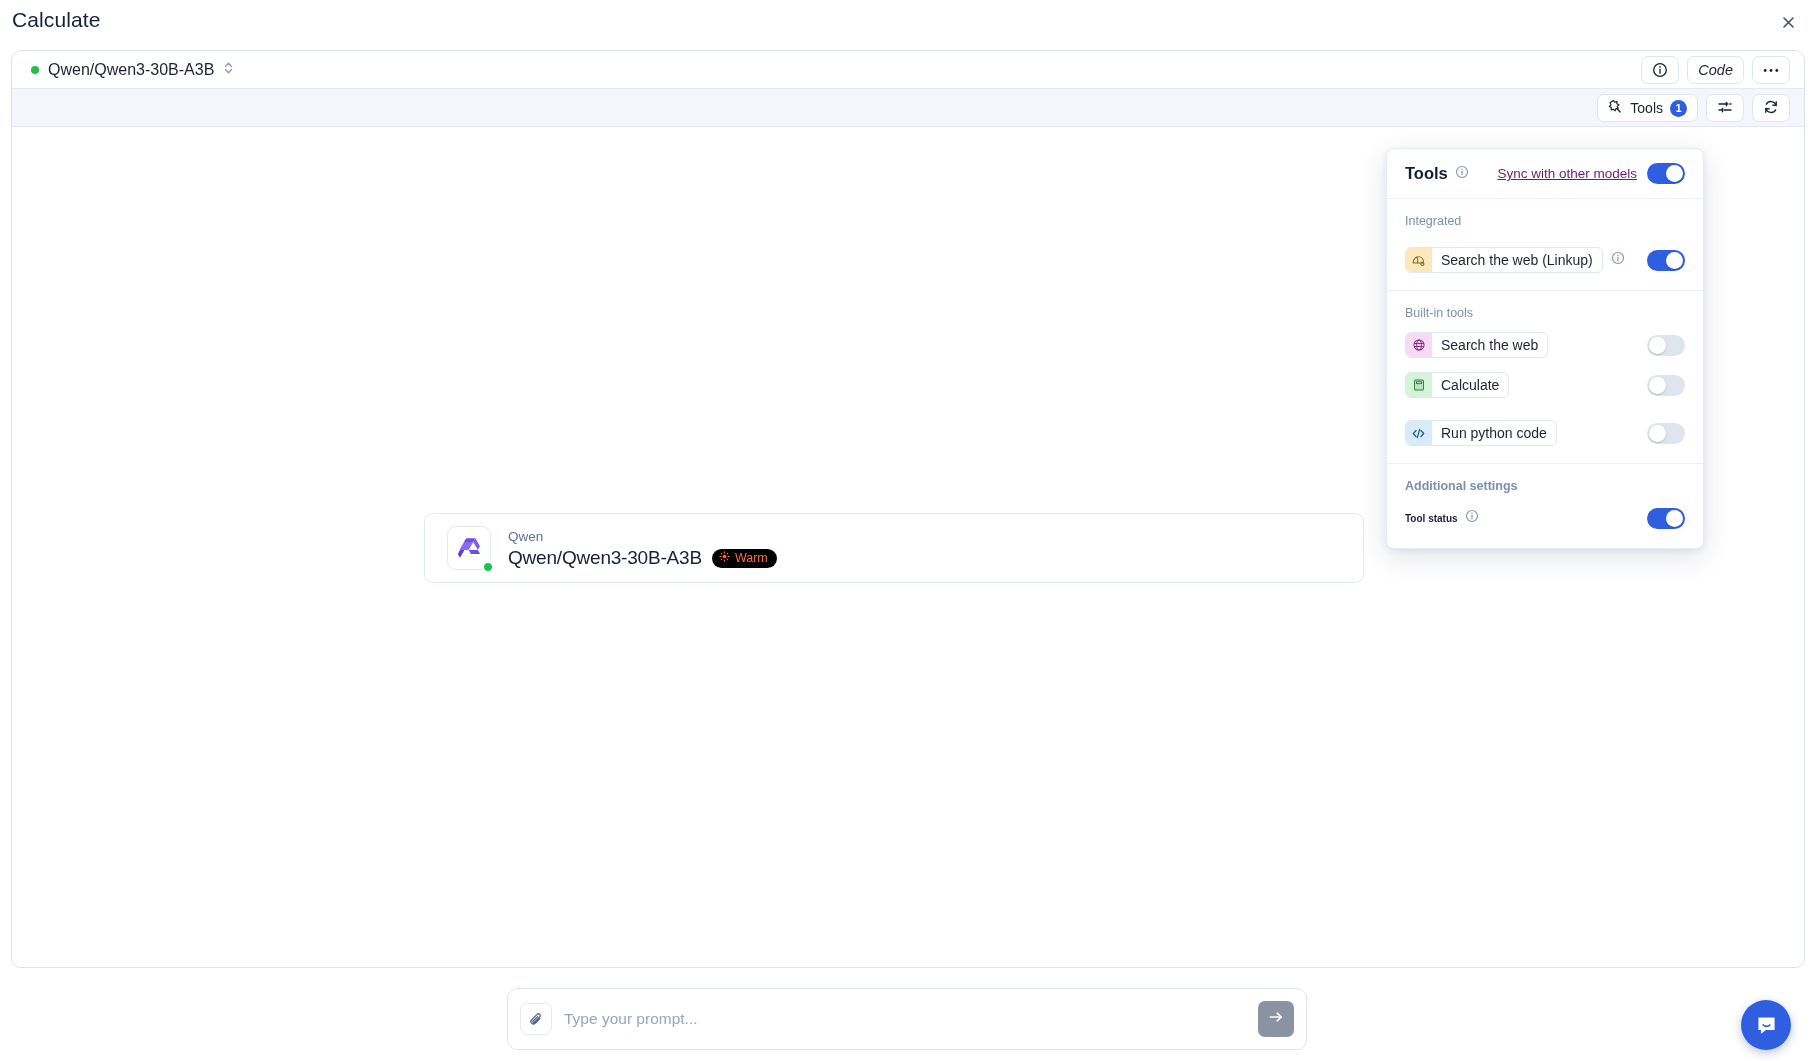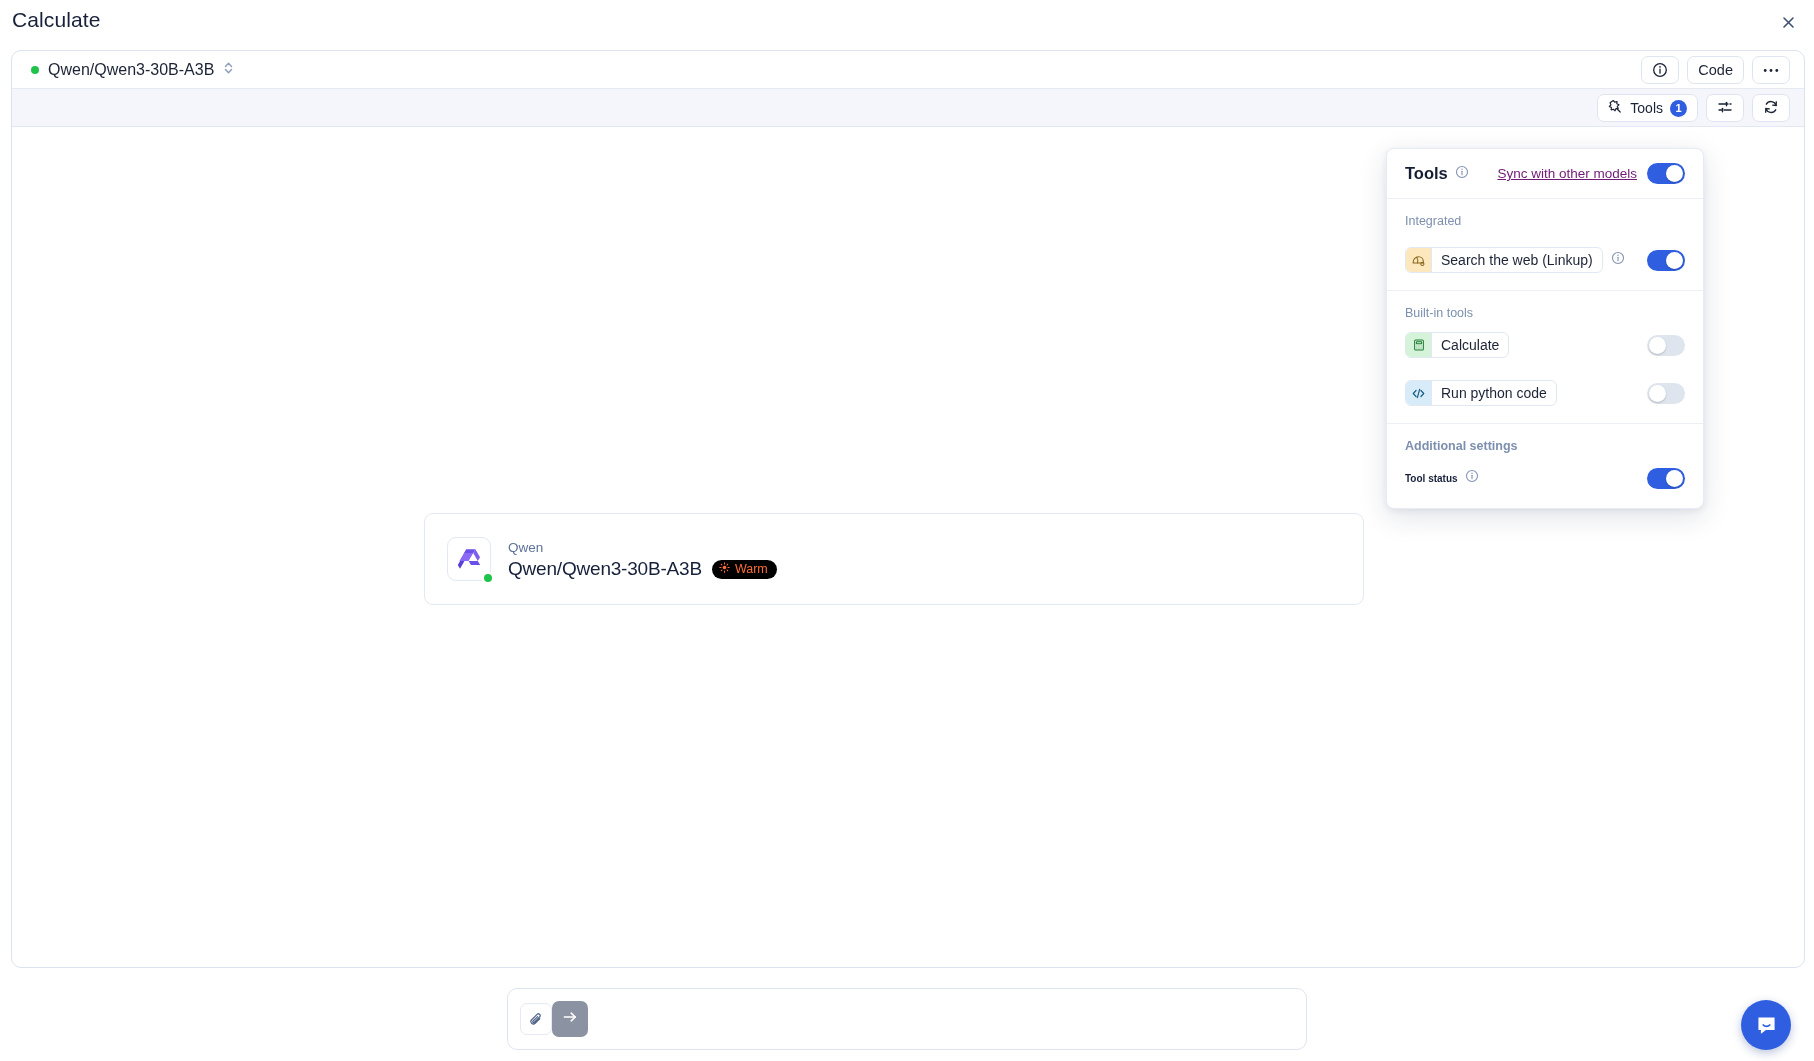--- a/index.html
+++ b/index.html
@@ -51,38 +51,38 @@
   }
 
   .card-body { position:relative; height: 838px; background:#fff; border-radius: 0 0 10px 10px; }
 
   
   .head-btns { position:absolute; right:14px; top:5px; display:flex; gap:8px; }
   .hbtn {
     height:28px; min-width:28px; padding:0 10px;
     border:1px solid #dfe5f0; border-radius:7px; background:#fff;
     display:flex; align-items:center; justify-content:center;
-    font-size:14.5px; color:#1b2335; cursor:pointer;
+    font-size:14.5px; color:#1b2335; cursor:pointer;font-style:italic;
   }
   .tool-btns { position:absolute; right:14px; top:5px; display:flex; gap:8px; }
   .tbtn {
     height:28px; padding:0 10px;
     border:1px solid #dfe5f0; border-radius:7px; background:#fff;
     display:flex; align-items:center; gap:7px;
     font-size:14px; color:#1b2335; cursor:pointer;
   }
   .badge-count {
     min-width:17px; height:17px; padding:0 4px; border-radius:9px;
     background:#2f5fe0; color:#fff; font-size:11px;
     display:flex; align-items:center; justify-content:center; font-weight:600;
   }
 
   
   .modelcard {
-    position:absolute; left:424px; top:513px; width:940px; height:92px;
+    position:absolute; left:424px; top:513px; width:940px; height:70px;
     border:1px solid #e3e9f3; border-radius:9px; background:#fff;
     display:flex; align-items:center; padding-left:22px;
   }
   .avatar-wrap { position:relative; width:44px; height:44px; }
   .avatar {
     width:44px; height:44px; border:1px solid #e3e9f3; border-radius:9px;
     background:#fff; display:flex; align-items:center; justify-content:center;
   }
   .avatar-dot {
     position:absolute; right:-3px; bottom:-3px;
@@ -347,20 +347,35 @@
         </span>
         <div class="row-toggle toggle on">
             <div class="knob"></div>
           </div>
       </div>
     </div>
 
     <div class="pop-sect">
       <div class="sect-label">Built-in tools</div>
 
+      <div class="tool-row">
+        <div class="tool-chip">
+          <span class="chip-ico pink">
+            <svg width="14" height="14" viewBox="0 0 16 16" fill="none" stroke="#8b2f86" stroke-width="1.15">
+              <circle cx="8" cy="8" r="5.8"></circle>
+              <ellipse cx="8" cy="8" rx="2.6" ry="5.8"></ellipse>
+              <path d="M2.4 6.2 H13.6 M2.4 9.8 H13.6"></path>
+            </svg>
+          </span>
+          <span class="chip-label">Search the web</span>
+        </div>
+        <div class="row-toggle toggle off">
+            <div class="knob"></div>
+          </div>
+      </div>
 
       <div class="tool-row">
         <div class="tool-chip">
           <span class="chip-ico green">
             <svg width="14" height="14" viewBox="0 0 16 16" fill="none" stroke="#1f7a34" stroke-width="1.15">
               <rect x="3" y="2.2" width="10" height="11.6" rx="1.3"></rect>
               <rect x="5" y="4.2" width="6" height="2.3" rx=".5"></rect>
               <circle cx="5.6" cy="9" r=".55" fill="#1f7a34" stroke="none"></circle>
               <circle cx="8" cy="9" r=".55" fill="#1f7a34" stroke="none"></circle>
               <circle cx="10.4" cy="9" r=".55" fill="#1f7a34" stroke="none"></circle>
@@ -412,20 +427,21 @@
 
     </div>
   </div>
 
   <div class="promptbar">
     <div class="attach">
       <svg width="17" height="17" viewBox="0 0 18 18" fill="none" stroke="#53668a" stroke-width="1.3" stroke-linecap="round" stroke-linejoin="round">
         <path d="M12.4 8.2 L7.6 13.0 a2.6 2.6 0 0 1-3.7-3.7 L9.6 3.6 a1.9 1.9 0 0 1 2.7 2.7 L6.7 11.9 a.9.9 0 0 1-1.3-1.3 L10.2 6"></path>
       </svg>
     </div>
+    <input class="prompt-input" value="" placeholder="Type your prompt..." style="">
     <div class="send">
       <span>
         <svg width="18" height="18" viewBox="0 0 18 18" fill="none" stroke="#fff" stroke-width="1.6" stroke-linecap="round" stroke-linejoin="round">
           <path d="M3.4 9 H14.2"></path>
             <path d="M10.2 5.2 L14.2 9 L10.2 12.8"></path>
         </svg>
       </span>
     </div>
   </div>
 

